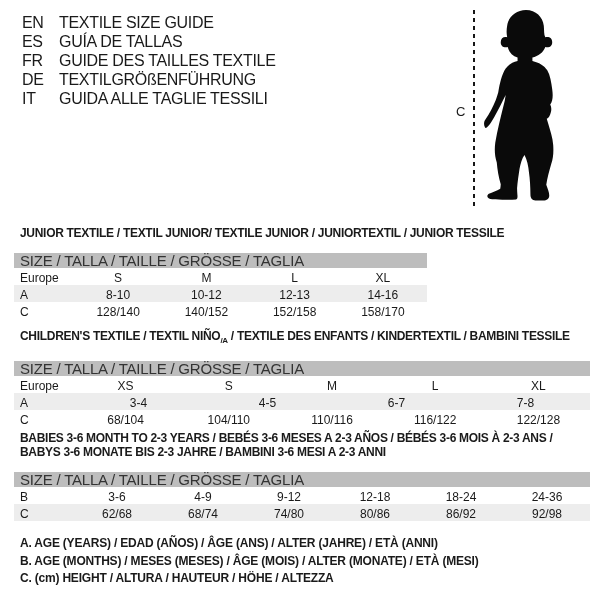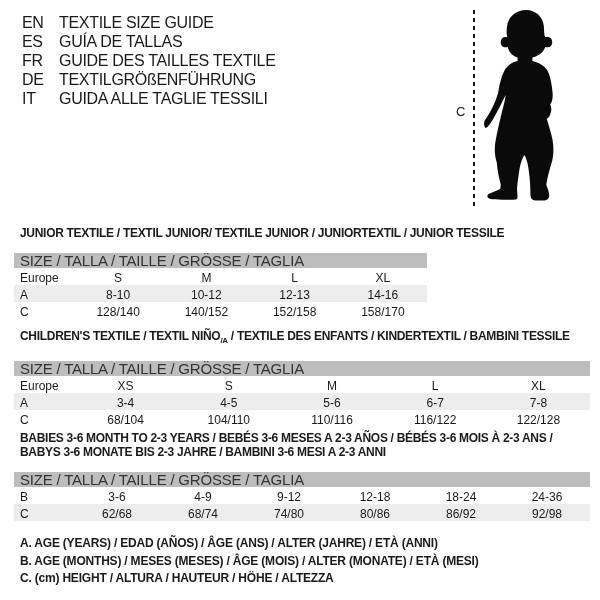--- a/index.html
+++ b/index.html
@@ -168,21 +168,20 @@
         <span class="cell">XS</span>
         <span class="cell">S</span>
         <span class="cell">M</span>
         <span class="cell">L</span>
         <span class="cell">XL</span>
       </div>
       <div class="row shaded">
         <span class="cell-label">A</span>
         <span class="cell">3-4</span>
         <span class="cell">4-5</span>
-        <span class="cell">5-6</span>
         <span class="cell">6-7</span>
         <span class="cell">7-8</span>
       </div>
       <div class="row">
         <span class="cell-label">C</span>
         <span class="cell">68/104</span>
         <span class="cell">104/110</span>
         <span class="cell">110/116</span>
         <span class="cell">116/122</span>
         <span class="cell">122/128</span>

